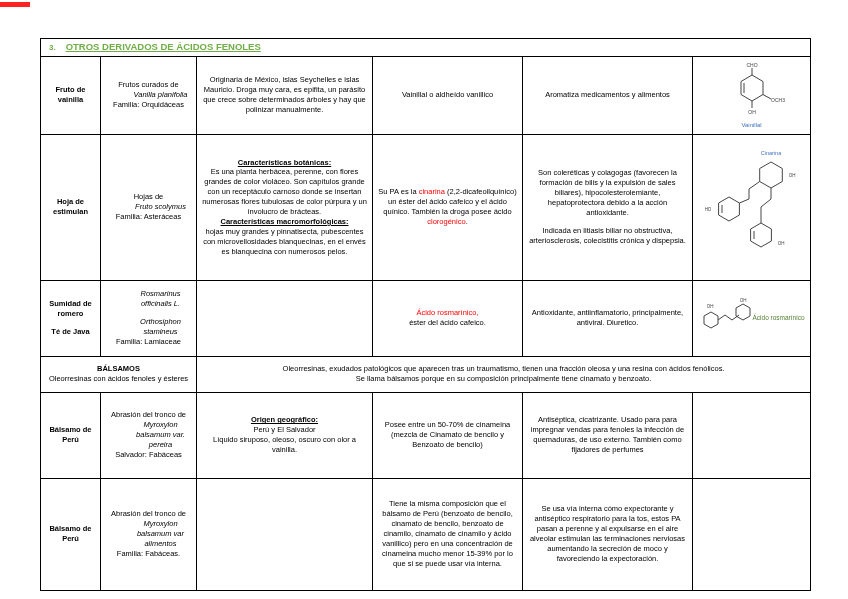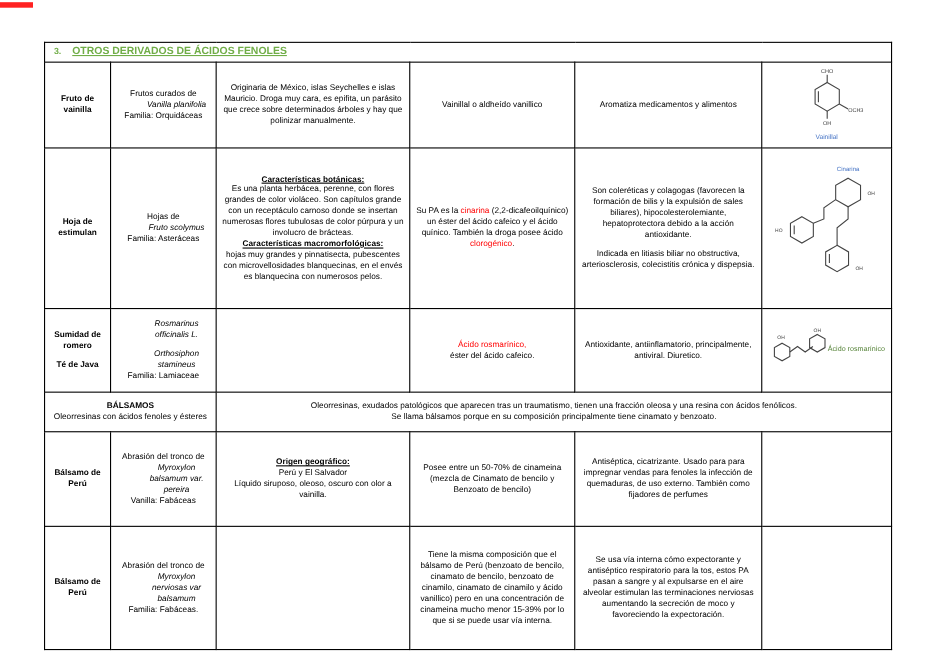--- a/index.html
+++ b/index.html
@@ -161,39 +161,39 @@
         <div>Oleorresinas, exudados patológicos que aparecen tras un traumatismo, tienen una fracción oleosa y una resina con ácidos fenólicos.</div>
         <div>Se llama bálsamos porque en su composición principalmente tiene cinamato y benzoato.</div>
       </td>
     </tr>
 
     <tr style="height:86px">
       <td class="name">Bálsamo de Perú</td>
       <td>
         <div>Abrasión del tronco de</div>
         <div class="italic">Myroxylon balsamum var. pereira</div>
-        <div>Vanilla: Fabáceas</div>
+        <div>Salvador: Fabáceas</div>
       </td>
       <td>
         <span class="uh">Origen geográfico:</span>
         <div>Perú y El Salvador</div>
         <div>Líquido siruposo, oleoso, oscuro con olor a vainilla.</div>
       </td>
       <td>Posee entre un 50-70% de cinameina (mezcla de Cinamato de bencilo y Benzoato de bencilo)</td>
       <td>Antiséptica, cicatrizante. Usado para para impregnar vendas para fenoles la infección de quemaduras, de uso externo. También como fijadores de perfumes</td>
       <td></td>
     </tr>
 
     <tr style="height:112px">
       <td class="name">Bálsamo de Perú</td>
       <td>
         <div>Abrasión del tronco de</div>
-        <div class="italic">Myroxylon nerviosas var balsamum</div>
+        <div class="italic">Myroxylon balsamum var alimentos</div>
         <div>Familia: Fabáceas.</div>
       </td>
       <td></td>
       <td>Tiene la misma composición que el bálsamo de Perú (benzoato de bencilo, cinamato de bencilo, benzoato de cinamilo, cinamato de cinamilo y ácido vanillico) pero en una concentración de cinameina mucho menor 15-39% por lo que si se puede usar vía interna.</td>
-      <td>Se usa vía interna cómo expectorante y antiséptico respiratorio para la tos, estos PA pasan a sangre y al expulsarse en el aire alveolar estimulan las terminaciones nerviosas aumentando la secreción de moco y favoreciendo la expectoración.</td>
+      <td>Se usa vía interna cómo expectorante y antiséptico respiratorio para la tos, estos PA pasan a perenne y al expulsarse en el aire alveolar estimulan las terminaciones nerviosas aumentando la secreción de moco y favoreciendo la expectoración.</td>
       <td></td>
     </tr>
   </tbody>
     </table>
 </div>
 
 </body></html>

